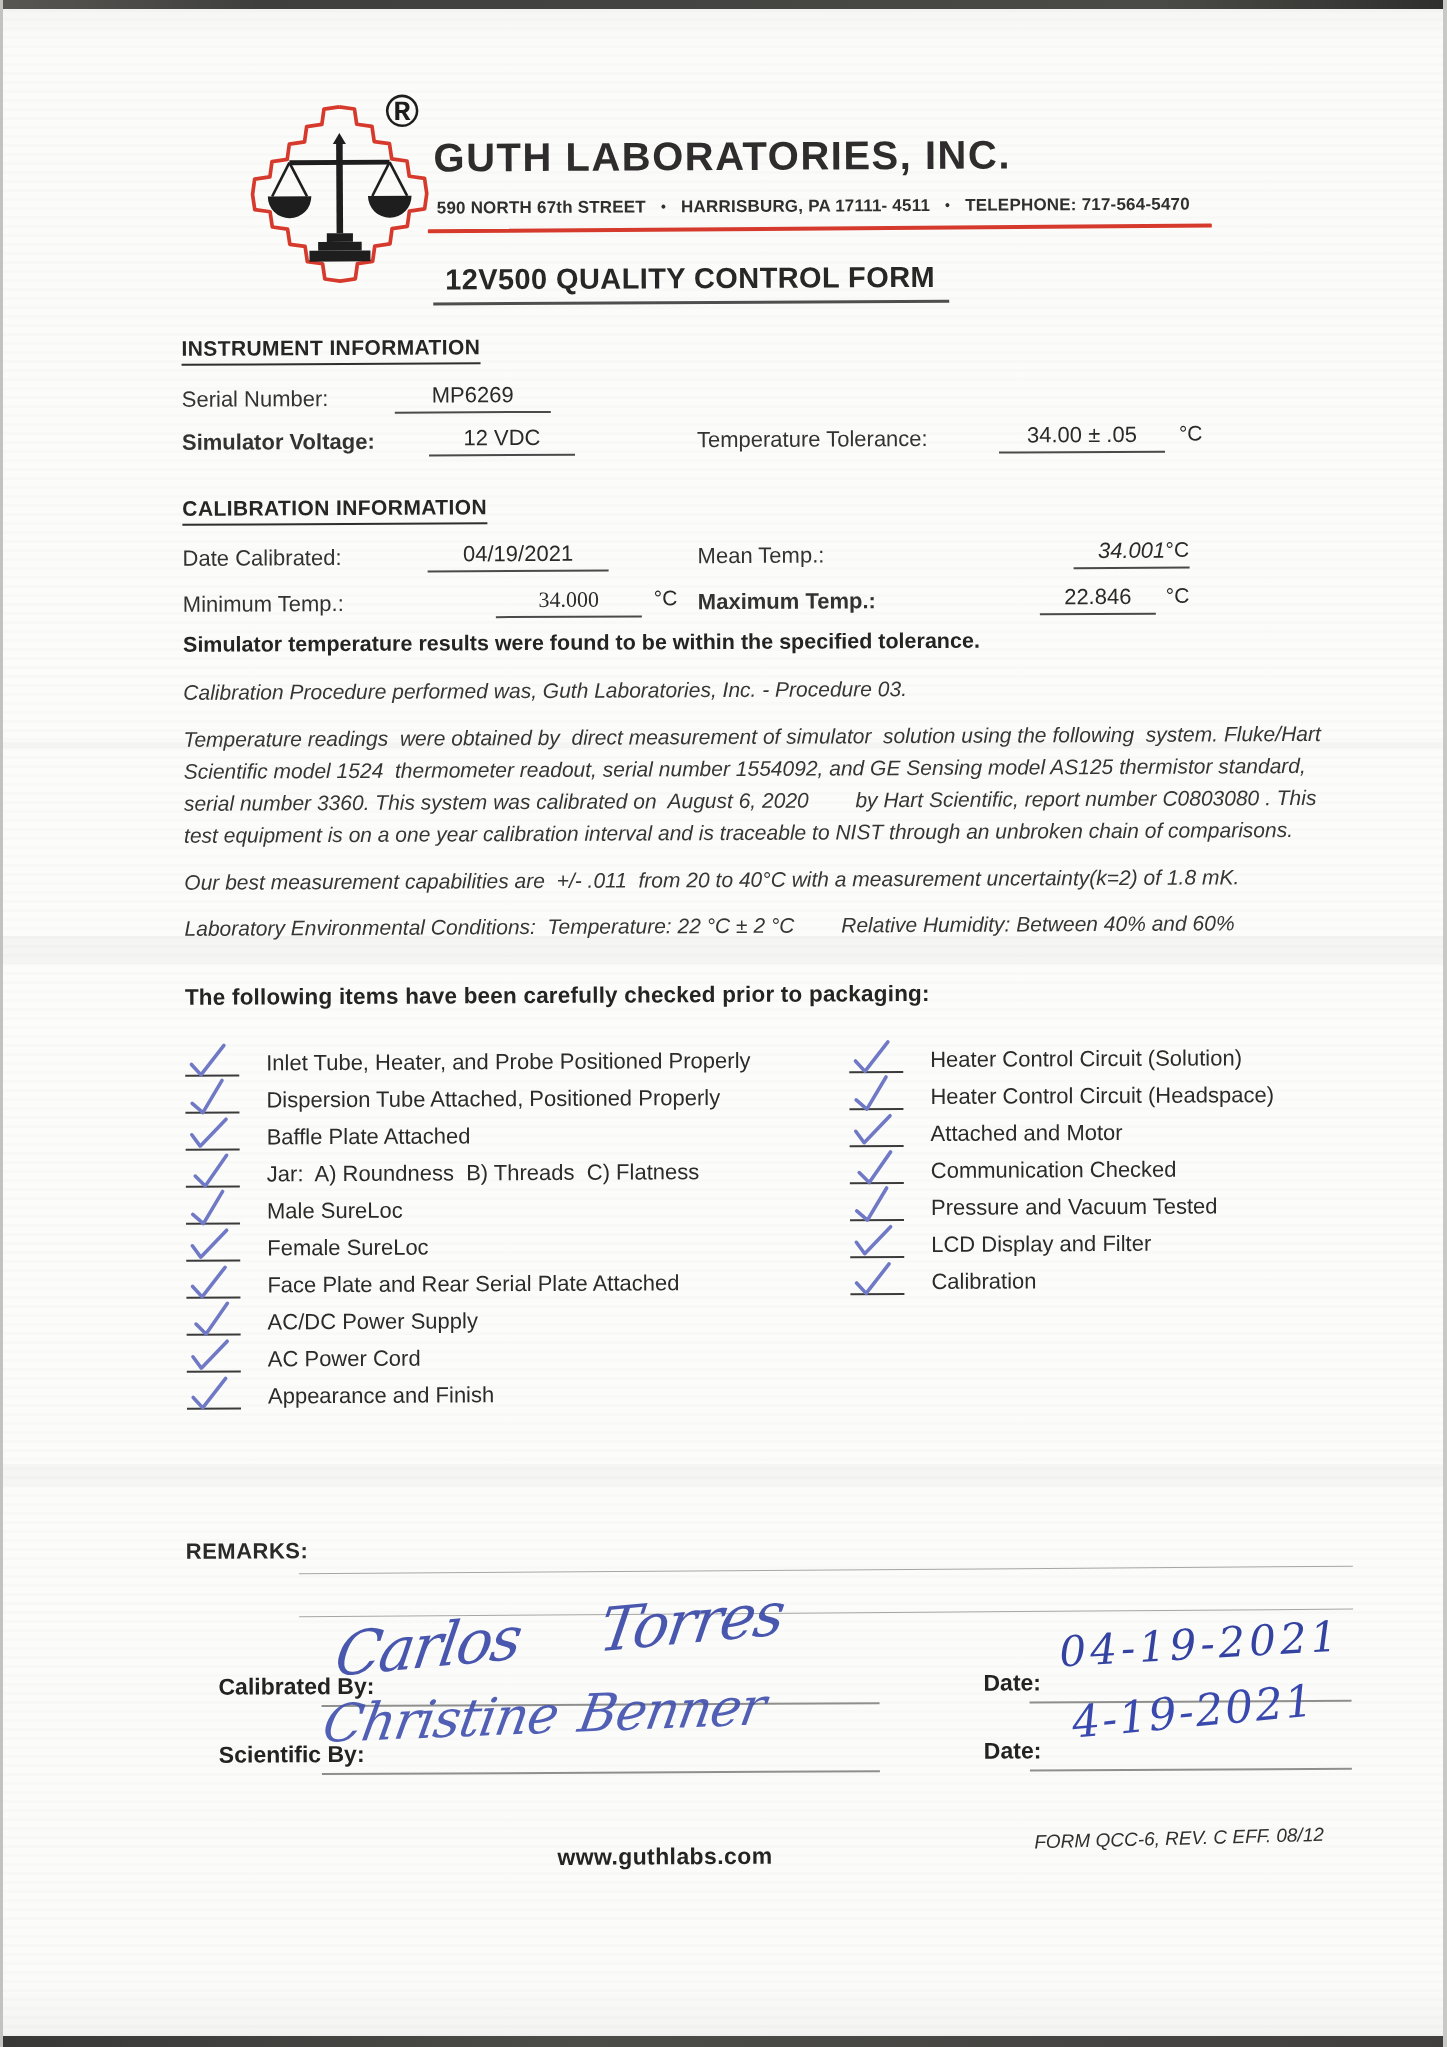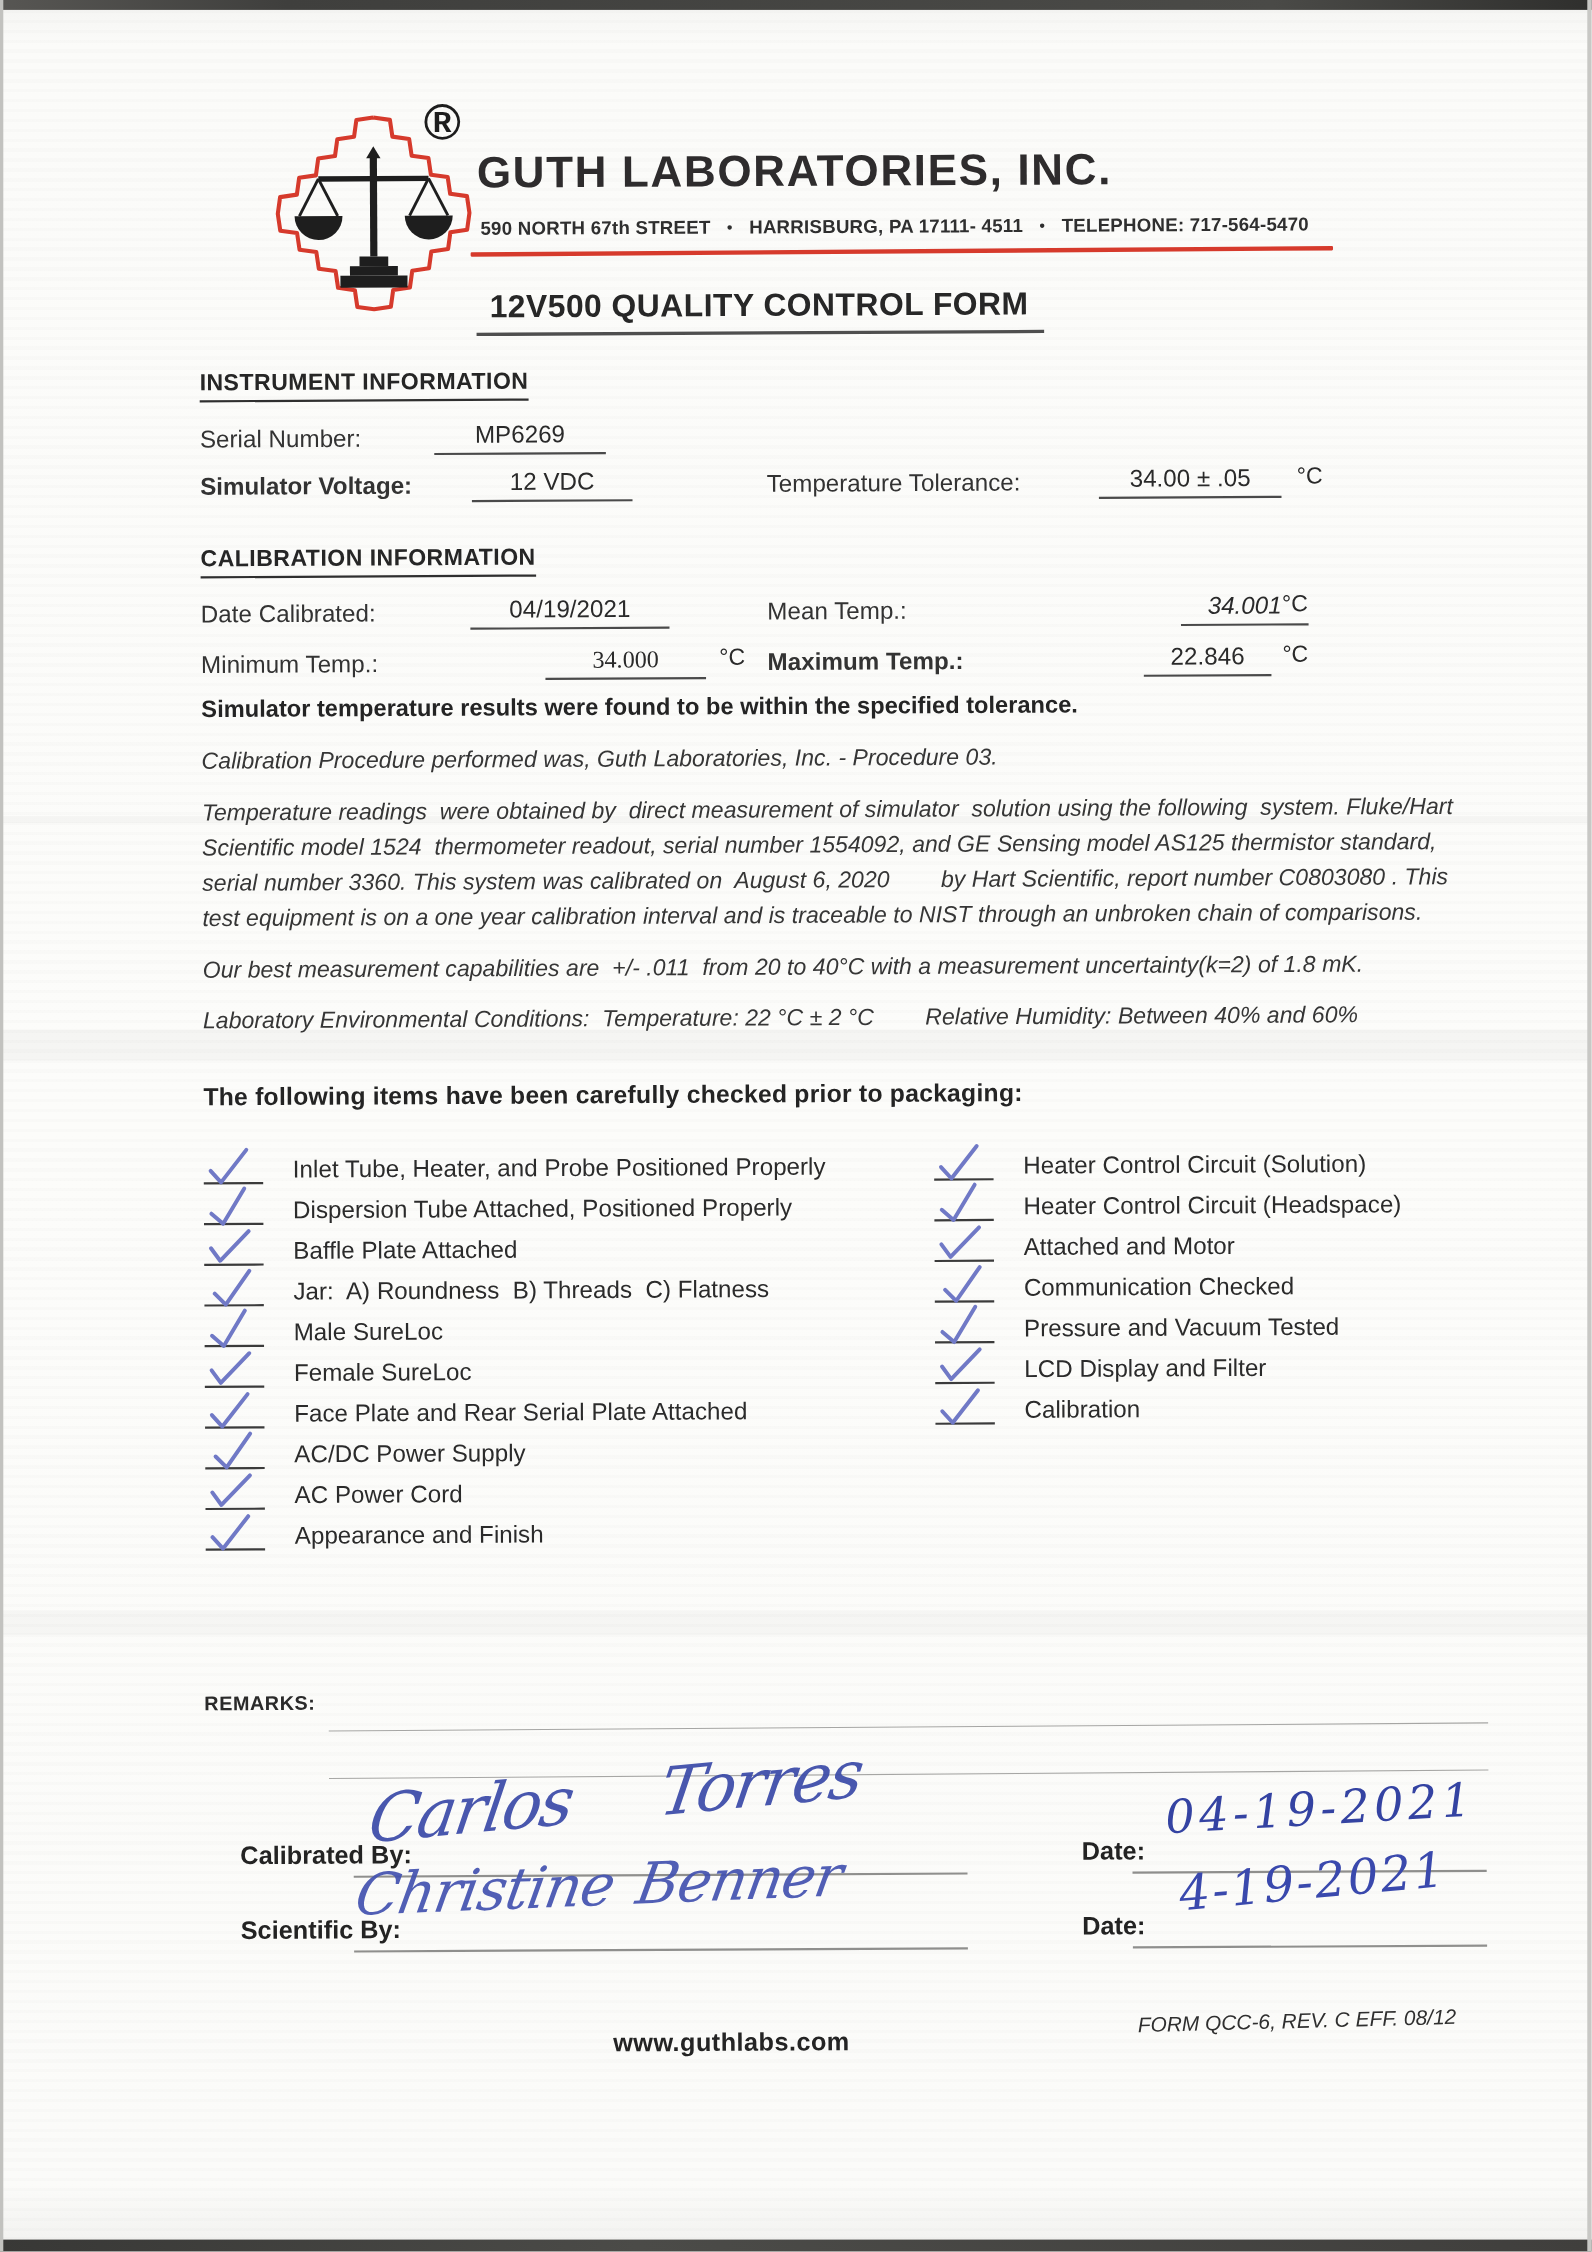--- a/index.html
+++ b/index.html
@@ -55,21 +55,21 @@
   .ck-row{display:flex;align-items:flex-end;margin-bottom:11px;height:26px;}
   .ck-blank{width:54px;height:22px;border-bottom:2.5px solid #3b3b3b;margin-right:27px;
     position:relative;flex:none;}
   .ck{position:absolute;left:1px;bottom:-5px;width:42px;height:37px;overflow:visible;}
   .ck path{stroke:#7079c6;stroke-width:3.4;fill:none;stroke-linecap:round;stroke-linejoin:round;}
   .ck-row:nth-child(3n) .ck{transform:rotate(6deg) translateY(-2px);}
   .ck-row:nth-child(3n+2) .ck{transform:rotate(-7deg);}
   .ck-row:nth-child(4n) .ck{transform:rotate(-3deg) translateX(3px);}
   .ck-label{font-size:22px;color:#2b2b2b;line-height:26px;white-space:pre;}
 
-  .remarks-label{position:absolute;left:183px;top:1536px;font-size:18px;font-weight:bold;
+  .remarks-label{position:absolute;left:183px;top:1536px;font-size:22px;font-weight:bold;
     letter-spacing:.5px;color:#2a2a2a;}
   .rule{position:absolute;border-top:1.7px solid #a6a6a4;height:0;}
   .rule1{left:296px;top:1570px;width:1054px;transform:rotate(-.1deg);}
   .rule2{left:296px;top:1613px;width:1054px;transform:rotate(-.12deg);}
 
   .sig-label{position:absolute;font-size:23px;font-weight:bold;color:#232323;white-space:nowrap;margin-left:32px;}
   .sig-line{position:absolute;border-top:2px solid #8f8f8d;height:0;}
   .script{position:absolute;font-family:"DejaVu Serif",serif;font-style:italic;
     color:#3a4aa8;white-space:nowrap;}
   .sig1{left:332px;top:1598px;font-size:60px;letter-spacing:-2px;word-spacing:64px;

